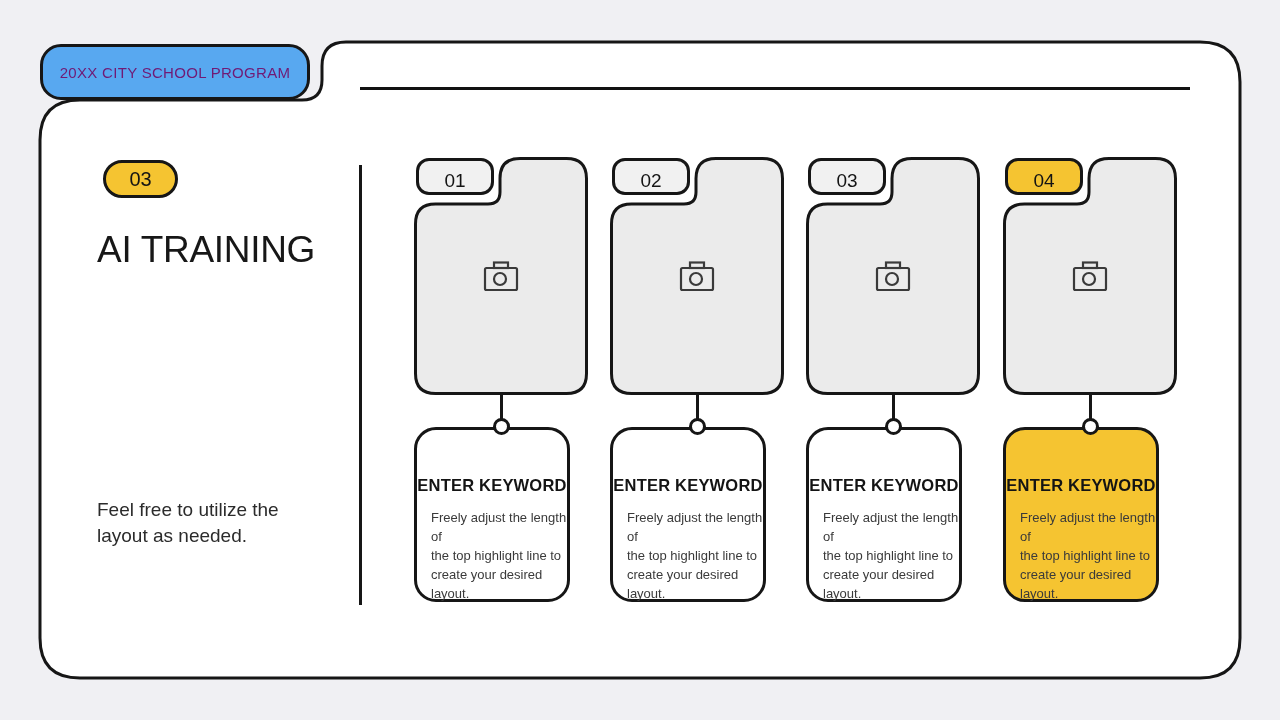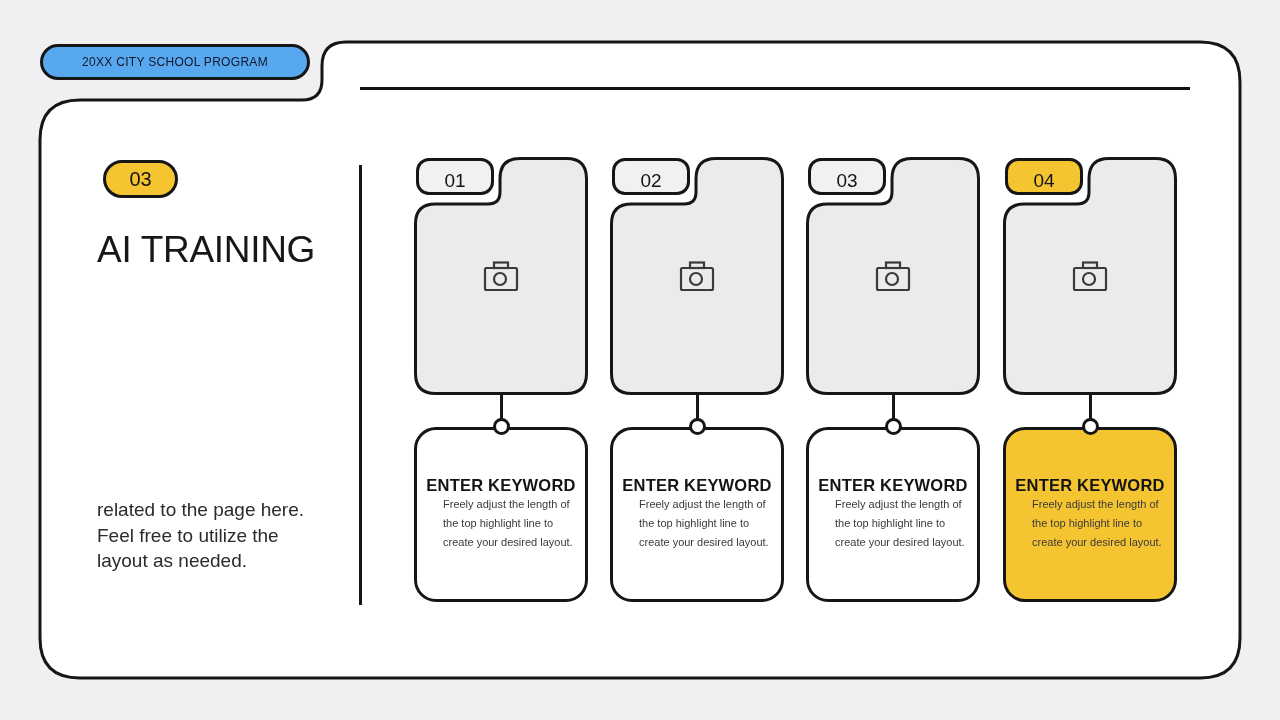--- a/index.html
+++ b/index.html
@@ -5,24 +5,24 @@
   * { margin:0; padding:0; box-sizing:border-box; }
   html,body { background:#f0f0f3; }
   .stage {
     position:relative; width:1280px; height:720px; overflow:hidden;
     background:#f0f0f3; font-family:"Liberation Sans", sans-serif; color:#161616;
   }
   .abs { position:absolute; }
 
   
   .badge-blue {
-    left:40px; top:44px; width:270px; height:36px;
+    left:40px; top:44px; width:270px; height:56px;
     background:#58a8f0; border:3px solid #161616; border-radius:21px;
     display:flex; align-items:center; justify-content:center;
-    font-size:12px; letter-spacing:.3px; color:#0f172a;
+    font-size:15px; letter-spacing:.3px; color:#701a75;
   }
   .report-title { left:700px; top:59px; width:486px; text-align:right; font-size:16.5px; color:#1d1d1d; }
   .header-rule { left:360px; top:87px; width:830px; height:3px; background:#121212; }
 
   .panel-svg { left:38px; top:40px; }
   .panel-path { fill:#ffffff; stroke:#161616; stroke-width:3; stroke-linejoin:round; }
 
   
   .section-badge {
     left:103px; top:160px; width:75px; height:38px;
@@ -49,26 +49,26 @@
     display:flex; align-items:flex-end; justify-content:center; font-size:19px; color:#141414;
   }
   .col.hl .tab { background:#f5c431; }
 
   .connector { left:85.5px; top:236px; width:3px; height:30px; background:#161616; }
   .node {
     left:78.5px; top:261px; width:17px; height:17px;
     background:#ffffff; border:3px solid #161616; border-radius:50%; z-index:3;
   }
   .info-card {
-    left:0; top:270px; width:174px; height:175px;
+    left:0; top:270px; width:156px; height:175px;
     background:#ffffff; border:3px solid #161616; border-radius:22px; z-index:2;
   }
   .col.hl .info-card { background:#f5c431; }
   .kw { margin-top:46px; text-align:center; font-size:16.5px; font-weight:600; letter-spacing:.2px; color:#141414; }
-  .kdesc { padding-left:26px; font-size:11px; line-height:19px; color:#3a3a3a; }
+  .kdesc { margin-top:13px; padding-left:14px; font-size:13px; line-height:19px; color:#3a3a3a; }
   .kdesc span { display:block; }
 </style>
 </head>
 <body>
 
 <div class="stage">
 
   <svg class="abs panel-svg" width="1204" height="642" viewBox="0 0 1204 642" aria-hidden="true">
     <path class="panel-path" d="M 2,100 Q 2,60 42,60 H 264 Q 284,60 284,40 V 26 Q 284,2 308,2 H 1162 Q 1202,2 1202,42 V 598 Q 1202,638 1162,638 H 42 Q 2,638 2,598 Z"></path>
   </svg>
@@ -78,21 +78,20 @@
   </div>
   <div class="abs header-rule"></div>
 
   <div class="abs section-badge">
     <span>03</span>
   </div>
   <h1 class="abs page-title">
     <span>AI TRAINING</span>
   </h1>
   <div class="abs page-desc">
-    <span>related to the page here.</span>
     <span>Feel free to utilize the</span>
     <span>layout as needed.</span>
   </div>
   <div class="abs v-divider"></div>
 
   <div class="abs col col-0">
     <svg class="abs top-card" width="174" height="238" viewBox="0 0 174 238">
       <path class="top-card-path" d="M 1.5,67 Q 1.5,47 21.5,47 L 74,47 Q 86,47 86,35 L 86,21.5 Q 86,1.5 106,1.5 L 152.5,1.5 Q 172.5,1.5 172.5,21.5 L 172.5,216.5 Q 172.5,236.5 152.5,236.5 L 21.5,236.5 Q 1.5,236.5 1.5,216.5 Z"></path>
       <g class="cam">
         <rect x="71" y="111" width="32" height="22" rx="1.5"></rect>

